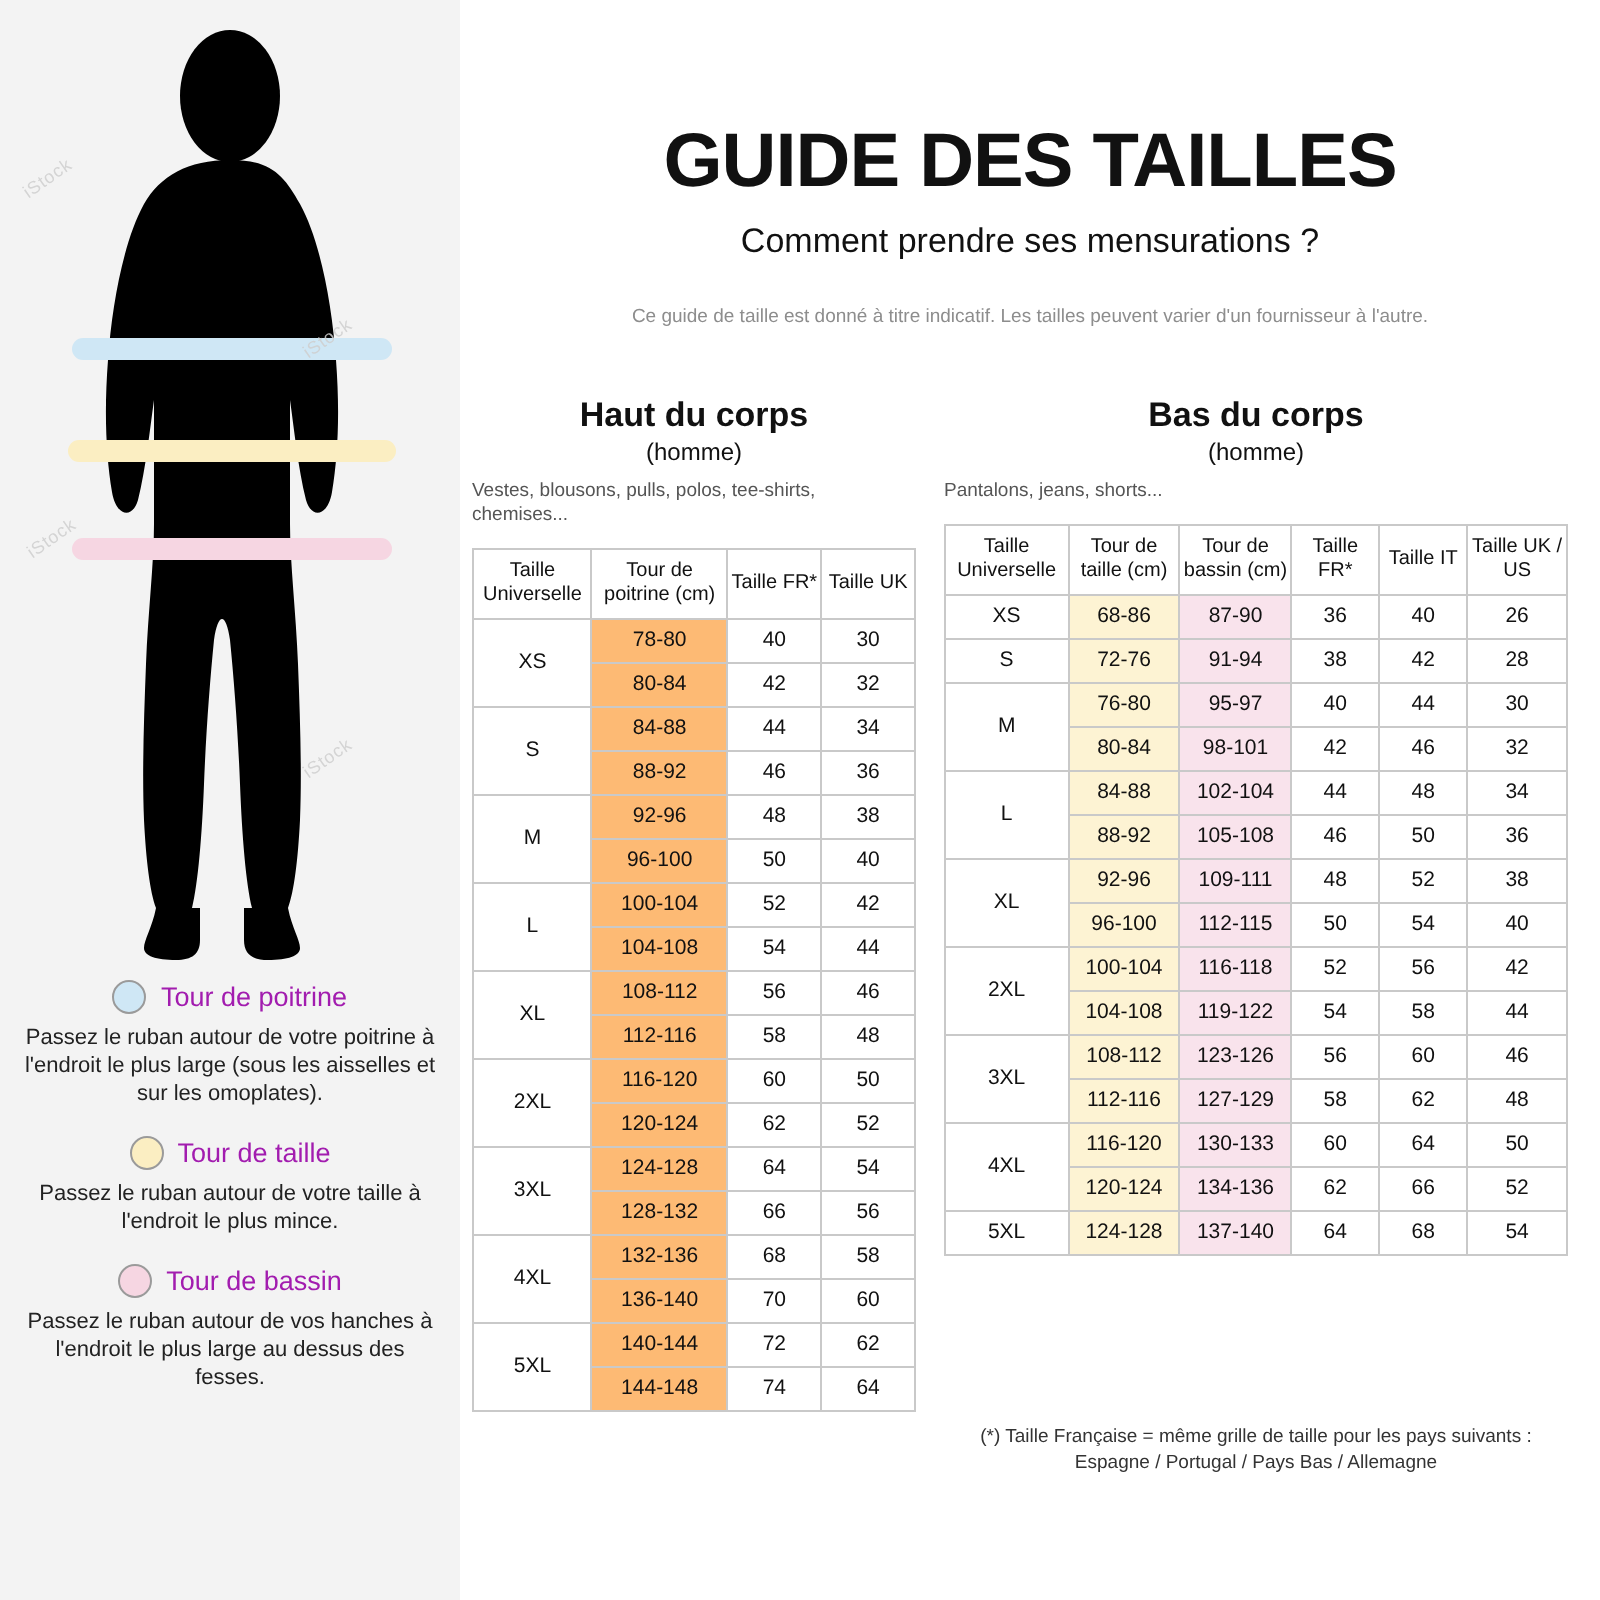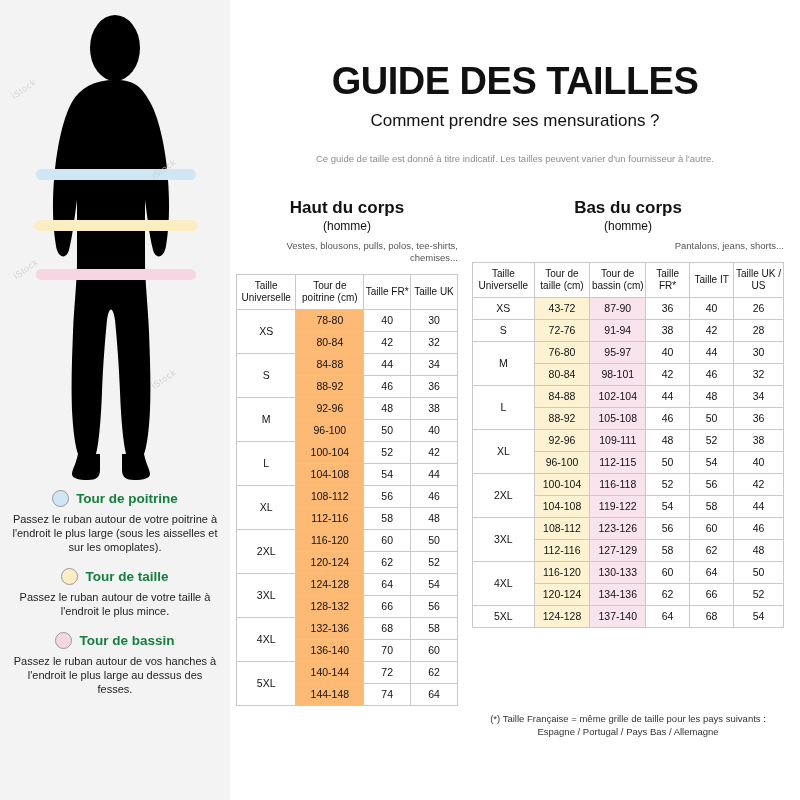--- a/index.html
+++ b/index.html
@@ -35,21 +35,21 @@
   }
 
   
   .legend{position:absolute;left:0;top:490px;width:230px;}
   .legend-item{margin-bottom:14px;text-align:center;padding:0 12px;}
   .legend-head{display:flex;align-items:center;justify-content:center;gap:7px;margin-bottom:5px;}
   .dot{width:15px;height:15px;border-radius:50%;border:1px solid #9a9a9a;display:inline-block;}
   .dot-chest{background:#cfe7f5;}
   .dot-waist{background:#fbeec2;}
   .dot-hip{background:#f6d6e2;}
-  .legend-title{font-weight:bold;font-size:13.5px;color:#15803d;}
+  .legend-title{font-weight:normal;font-size:13.5px;color:#a21caf;}
   .legend-text{font-size:11px;line-height:14px;color:#222;}
 
   
   .header{position:absolute;left:230px;top:16px;width:570px;}
   .title{
     text-align:center;font-weight:bold;font-size:38px;letter-spacing:-0.5px;
     margin-top:44px;color:#111;
   }
   .subtitle{
     text-align:center;font-size:17px;margin-top:8px;color:#111;
@@ -59,21 +59,21 @@
     padding:0 14px;
   }
 
   
   .block{position:absolute;}
   .block-top{left:236px;top:198px;width:222px;}
   .block-bottom{left:472px;top:198px;width:312px;}
 
   .block-title{text-align:center;font-weight:bold;font-size:17px;color:#111;}
   .block-sub{text-align:center;font-size:12px;color:#111;margin-top:1px;}
-  .block-desc{text-align:right;font-size:9.5px;color:#555;margin-top:7px;line-height:12px;}
+  .block-desc{text-align:left;font-size:9.5px;color:#555;margin-top:7px;line-height:12px;}
 
   table{border-collapse:collapse;font-size:10.5px;}
   .tbl{margin-top:10px;width:100%;table-layout:fixed;}
   .tbl th,.tbl td{
     border:1px solid #c9c9c9;text-align:center;color:#111;
     padding:0;height:21px;line-height:21px;
   }
   .tbl th{
     font-weight:normal;font-size:10px;line-height:12px;height:auto;padding:5px 1px;
     background:#ffffff;
@@ -272,21 +272,21 @@
             <th style="width: 18%;">Tour de taille (cm)</th>
             <th style="width: 18%;">Tour de bassin (cm)</th>
             <th style="width: 14%;">Taille FR*</th>
             <th style="width: 14%;">Taille IT</th>
             <th style="width: 16%;">Taille UK / US</th>
           </tr>
         </thead>
         <tbody>
           <tr>
             <td rowspan="1" class="c-white">XS</td>
-            <td class="c-yellow">43-72</td>
+            <td class="c-yellow">68-86</td>
             <td class="c-pink">87-90</td>
             <td class="c-white">36</td>
             <td class="c-white">40</td>
             <td class="c-white">26</td>
           </tr>
           <tr>
             <td rowspan="1" class="c-white">S</td>
             <td class="c-yellow">72-76</td>
             <td class="c-pink">91-94</td>
             <td class="c-white">38</td>

